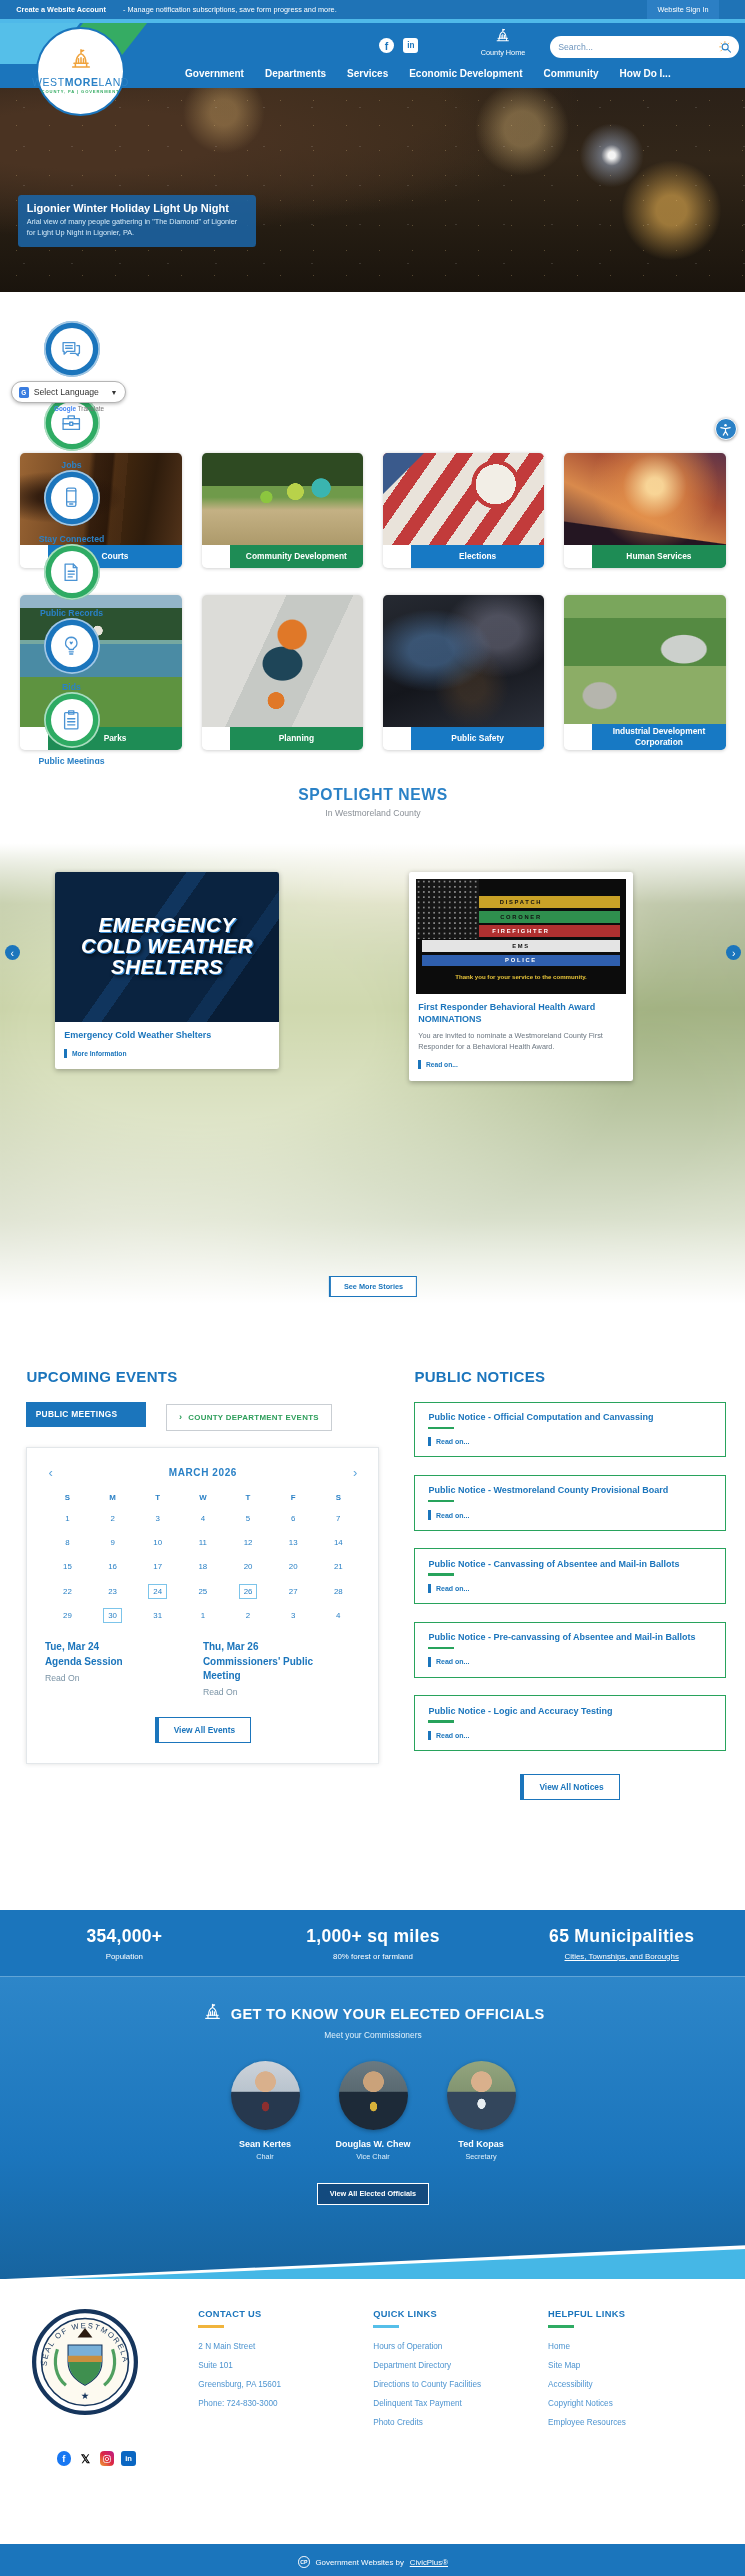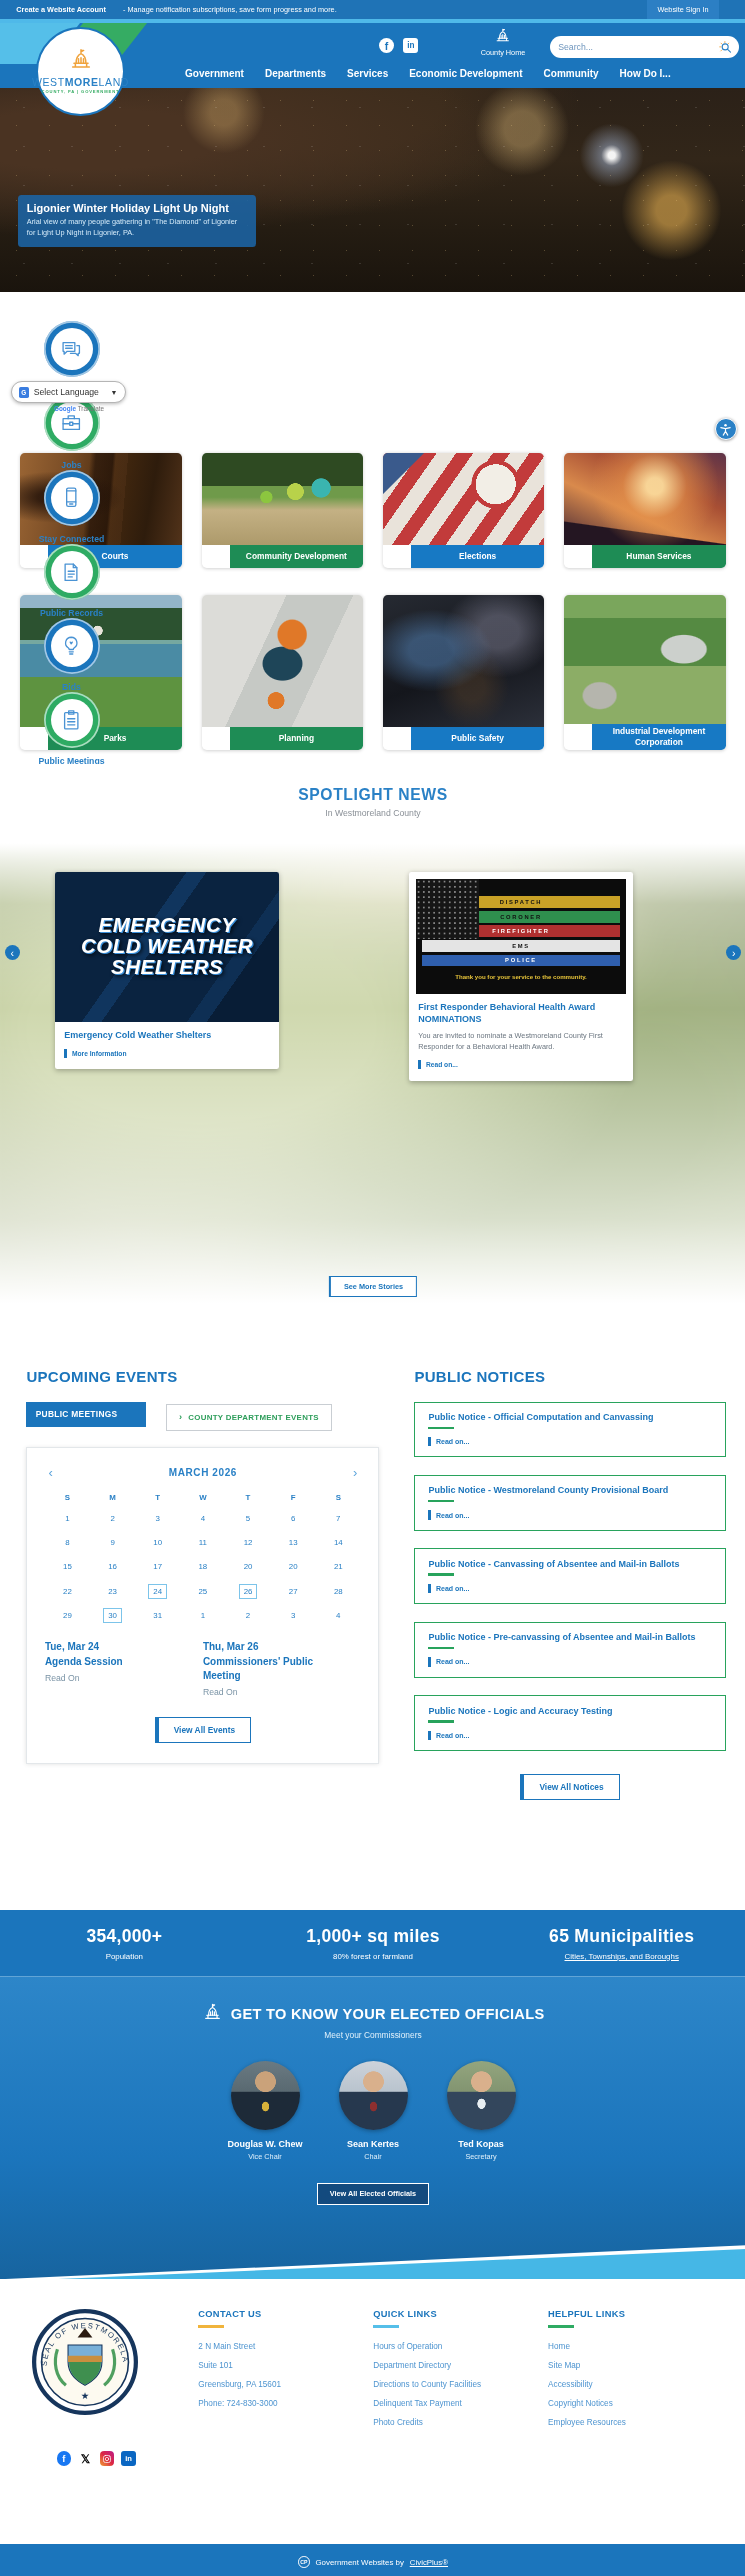--- a/index.html
+++ b/index.html
@@ -659,28 +659,28 @@
   <div class="officials">
     <div class="off-head">
       <svg viewBox="0 0 36 36" width="21" height="21">
           <use href="#i-dome"></use>
         </svg>
       <div class="off-title">GET TO KNOW YOUR ELECTED OFFICIALS</div>
     </div>
     <div class="off-sub">Meet your Commissioners</div>
     <div class="members">
       <div class="member">
+        <div class="avatar av-kertes"></div>
+        <div class="m-name">Sean Kertes</div>
+        <div class="m-role">Chair</div>
+      </div>
+      <div class="member">
         <div class="avatar av-chew"></div>
         <div class="m-name">Douglas W. Chew</div>
         <div class="m-role">Vice Chair</div>
-      </div>
-      <div class="member">
-        <div class="avatar av-kertes"></div>
-        <div class="m-name">Sean Kertes</div>
-        <div class="m-role">Chair</div>
       </div>
       <div class="member">
         <div class="avatar av-kopas"></div>
         <div class="m-name">Ted Kopas</div>
         <div class="m-role">Secretary</div>
       </div>
     </div>
     <button class="off-btn">View All Elected Officials</button>
   </div>
 </div>

